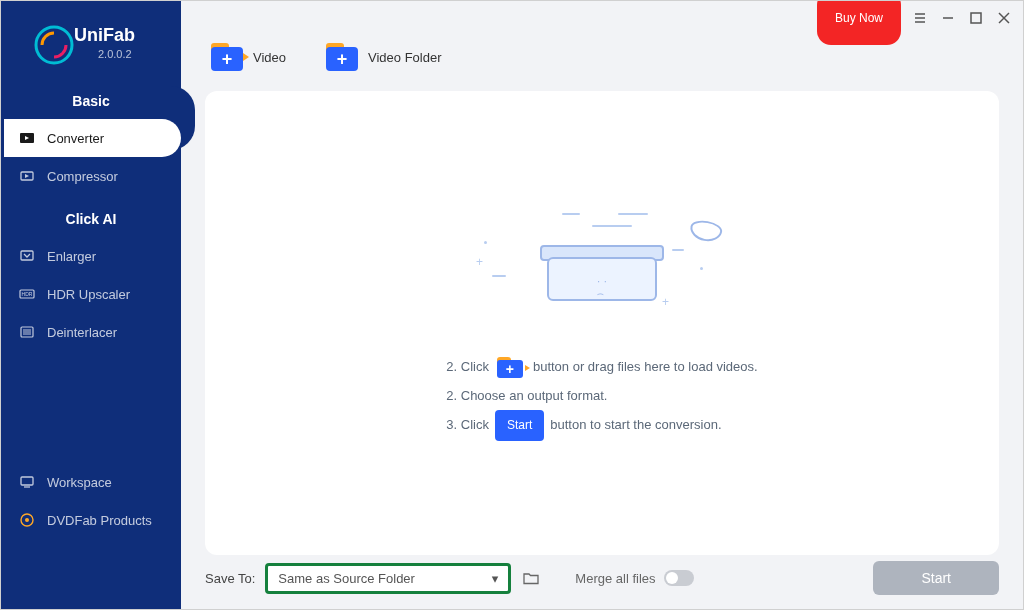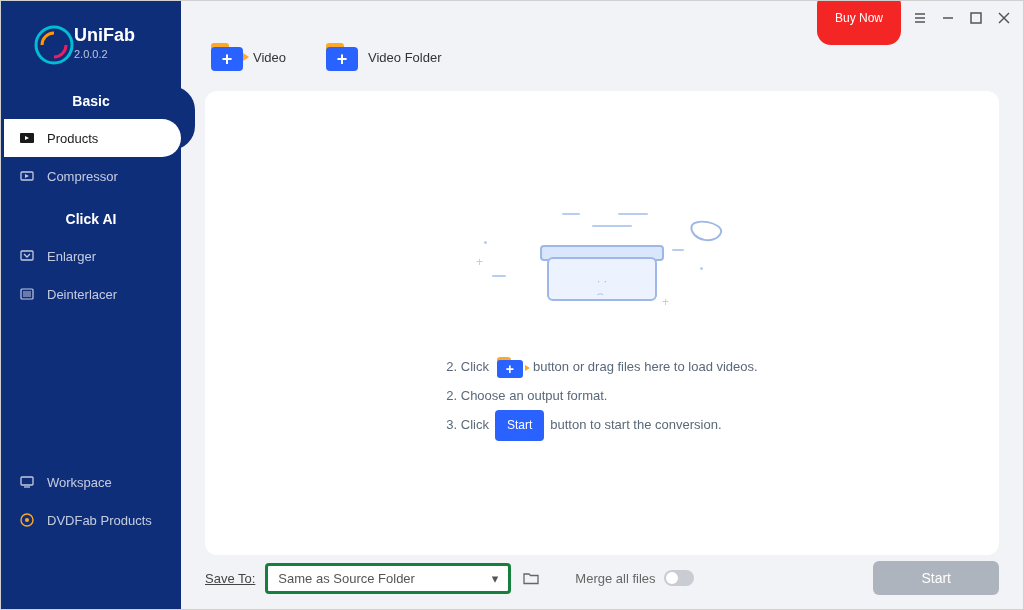--- a/index.html
+++ b/index.html
@@ -6,21 +6,21 @@
     body { width: 1024px; height: 610px; overflow: hidden; background: #f2f3f6; border: 1px solid #d0d0d0; position: relative; }
     
     .sidebar { position: absolute; left: 0; top: 0; width: 180px; height: 100%; background: #0f2e7a; }
     .sidebar-inner { position: relative; height: 100%; }
     
     .logo-area { padding: 24px 16px 20px 33px; display: flex; }
     .logo-circle { width: 40px; height: 40px; border-radius: 50%; display: flex; align-items: center; justify-content: center; }
     .logo-circle svg { width: 40px; height: 40px; }
     .logo-text { color: #fff; }
     .logo-name { font-size: 18px; font-weight: 600; }
-    .logo-ver { font-size: 11px; color: rgba(255,255,255,0.7); margin-top: 2px; }
+    .logo-ver { font-size: 11px; color: rgba(255,255,255,0.7); margin-top: 2px; margin-left: 24px; }
     
     .section-label { color: #fff; font-size: 14px; font-weight: 600; padding: 8px 18px 10px 18px; text-align: center; }
     
     .nav-item { display: flex; align-items: center; gap: 12px; padding: 11px 18px; color: rgba(255,255,255,0.75); font-size: 13px; cursor: pointer; }
     .nav-item.active { background: #fff; color: #1a1a1a; border-radius: 0 30px 30px 0; position: relative; }
     .nav-item.active::before { content: ''; position: absolute; left: 0; top: 0; bottom: 0; width: 3px; background: #0f2e7a; }
     .nav-icon { width: 16px; height: 16px; display: flex; align-items: center; justify-content: center; flex-shrink: 0; }
     
     .bottom-nav { position: absolute; bottom: 70px; left: 0; right: 0; }
     
@@ -55,21 +55,21 @@
     .instructions { font-size: 13px; color: #5b6878; line-height: 2.2; }
     .inst-row { display: flex; align-items: center; gap: 6px; flex-wrap: wrap; }
     .inline-icon { width: 28px; height: 22px; position: relative; display: inline-block; vertical-align: middle; margin: 0 2px; }
     .inline-icon .folder-top { width: 14px; height: 7px; }
     .inline-icon .folder-body { top: 3px; width: 26px; height: 18px; border-radius: 3px; }
     .inline-icon .folder-plus { font-size: 14px; }
     .inline-icon .cam-dot { right: -5px; top: 8px; border-top-width: 3px; border-bottom-width: 3px; border-left-width: 5px; }
     .inline-start { background: #2962ff; color: #fff; padding: 2px 12px; border-radius: 4px; font-size: 12px; display: inline-block; }
     
     .footer { position: absolute; left: 24px; right: 24px; bottom: 14px; display: flex; align-items: center; gap: 10px; font-size: 13px; color: #444; }
-    .save-label { white-space: nowrap; text-decoration: underline; }
+    .save-label { white-space: nowrap; }
     .save-select { flex: 0 0 246px; border: 3px solid #15803d; border-radius: 4px; padding: 5px 10px; background: #fff; display: flex; justify-content: space-between; align-items: center; color: #555; cursor: pointer; }
     .folder-out { width: 20px; height: 20px; display: flex; align-items: center; justify-content: center; color: #666; cursor: pointer; }
     .merge { display: flex; align-items: center; gap: 8px; margin-left: 24px; color: #666; }
     .toggle { width: 30px; height: 16px; background: #c9ccd2; border-radius: 10px; position: relative; cursor: pointer; }
     .toggle::after { content: ''; position: absolute; left: 2px; top: 2px; width: 12px; height: 12px; background: #fff; border-radius: 50%; }
     .start-btn { margin-left: auto; background: #aeb4be; color: #fff; border: none; border-radius: 6px; padding: 9px 48px; font-size: 14px; cursor: pointer; }
   </style>
 </head>
 <body>
 
@@ -92,21 +92,21 @@
 
     <div class="section-label">Basic</div>
 
     <div class="nav-item active">
       <span class="nav-icon">
           <svg width="16" height="16" viewBox="0 0 16 16">
             <rect x="1" y="3" width="14" height="10" rx="1" fill="#1a1a1a"></rect>
             <polygon points="6,6 6,10 10,8" fill="#fff"></polygon>
           </svg>
         </span>
-      <span>Products</span>
+      <span>Converter</span>
     </div>
 
     <div class="nav-item">
       <span class="nav-icon">
           <svg width="16" height="16" viewBox="0 0 16 16">
             <rect x="2" y="4" width="12" height="8" rx="1" fill="none" stroke="rgba(255,255,255,0.75)" stroke-width="1.3"></rect>
             <polygon points="6,6 6,10 10,8" fill="rgba(255,255,255,0.75)"></polygon>
           </svg>
         </span>
       <span>Compressor</span>
@@ -117,20 +117,29 @@
     <div class="nav-item">
       <span class="nav-icon">
           <svg width="16" height="16" viewBox="0 0 16 16">
             <rect x="2" y="3" width="12" height="9" rx="1" fill="none" stroke="rgba(255,255,255,0.75)" stroke-width="1.3"></rect>
             <path d="M5 6 l3 3 l3-3" fill="none" stroke="rgba(255,255,255,0.75)" stroke-width="1.3"></path>
           </svg>
         </span>
       <span>Enlarger</span>
     </div>
 
+    <div class="nav-item">
+      <span class="nav-icon">
+          <svg width="16" height="16" viewBox="0 0 16 16">
+            <rect x="1" y="4" width="14" height="8" rx="1" fill="none" stroke="rgba(255,255,255,0.75)" stroke-width="1.2"></rect>
+            <text x="8" y="10" font-size="5" fill="rgba(255,255,255,0.75)" text-anchor="middle">HDR</text>
+          </svg>
+        </span>
+      <span>HDR Upscaler</span>
+    </div>
 
     <div class="nav-item">
       <span class="nav-icon">
           <svg width="16" height="16" viewBox="0 0 16 16">
             <rect x="2" y="3" width="12" height="10" rx="1" fill="none" stroke="rgba(255,255,255,0.75)" stroke-width="1.2"></rect>
             <line x1="4" y1="6" x2="12" y2="6" stroke="rgba(255,255,255,0.75)" stroke-width="1"></line>
             <line x1="4" y1="8" x2="12" y2="8" stroke="rgba(255,255,255,0.75)" stroke-width="1"></line>
             <line x1="4" y1="10" x2="12" y2="10" stroke="rgba(255,255,255,0.75)" stroke-width="1"></line>
           </svg>
         </span>

